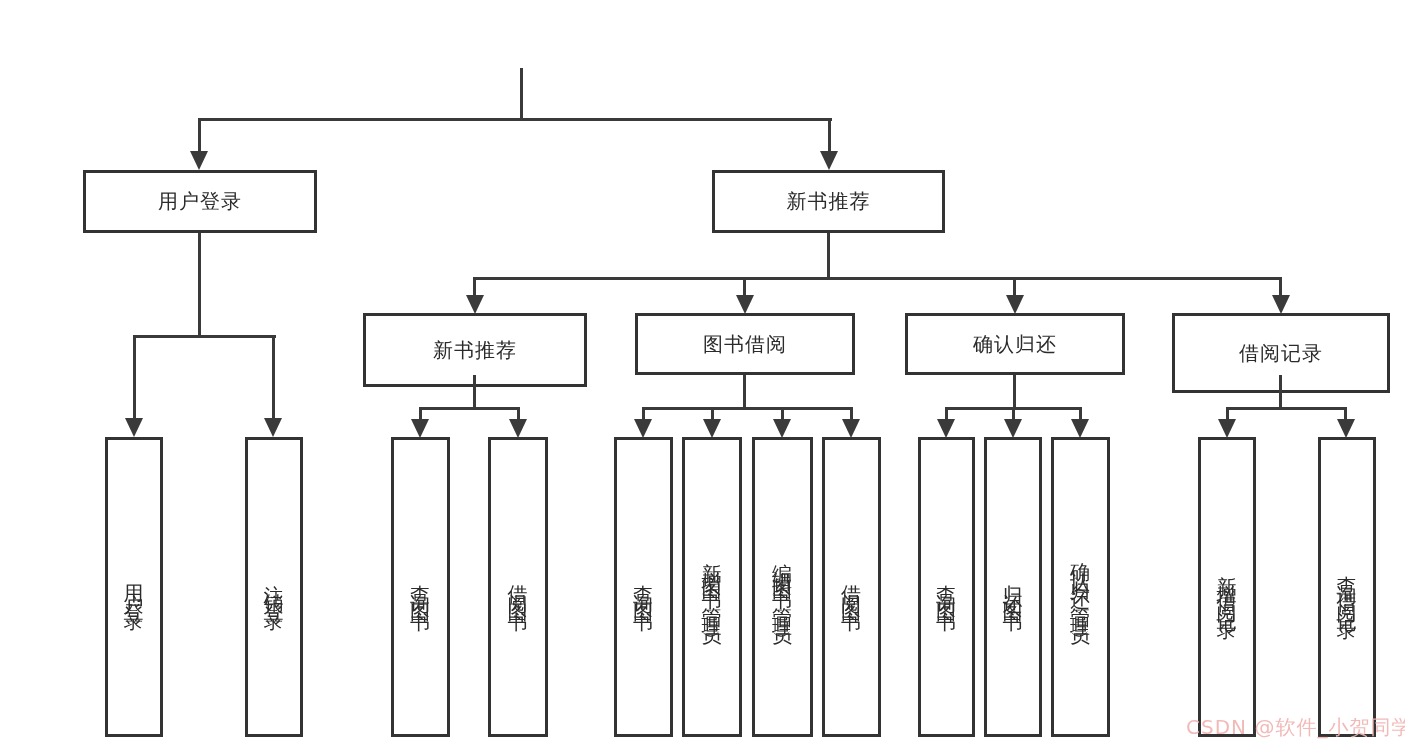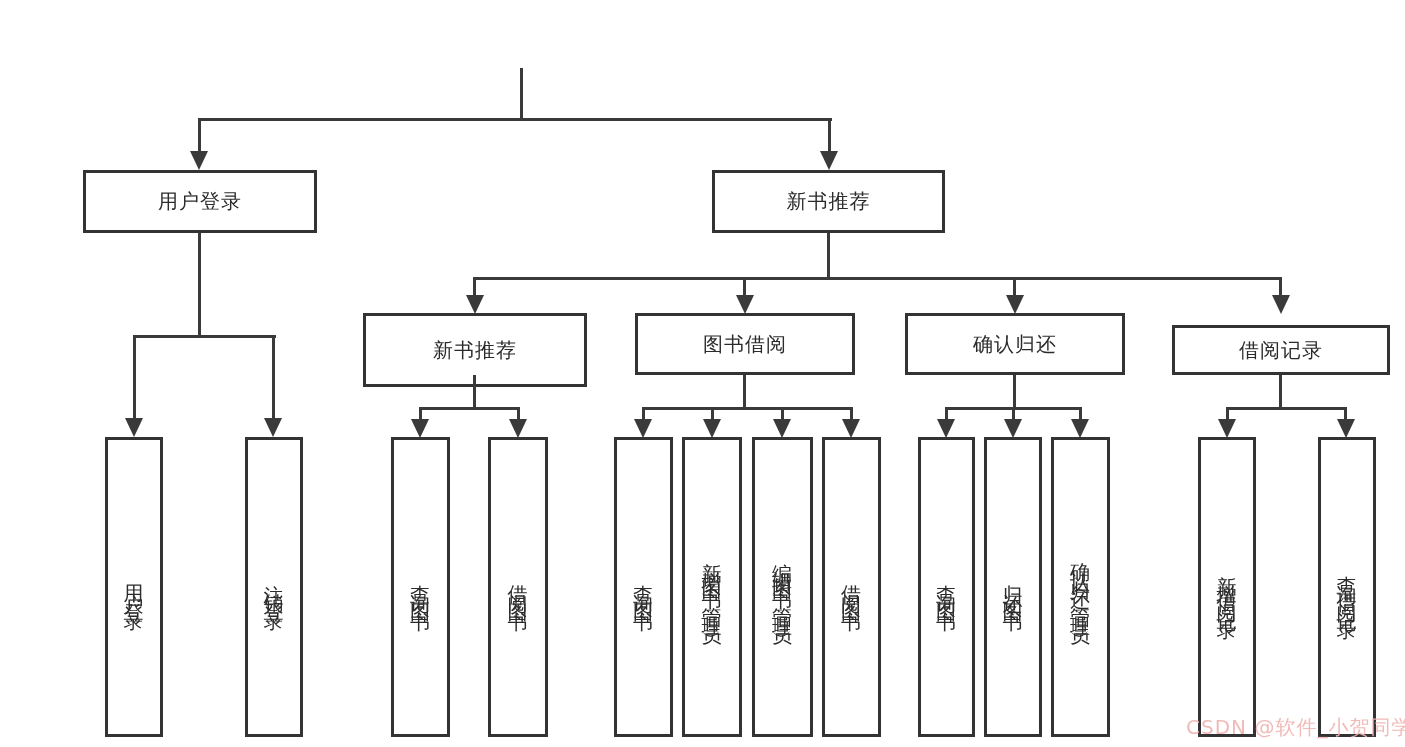--- a/index.html
+++ b/index.html
@@ -93,21 +93,21 @@
 
   <div class="box" style="left:363px;top:313px;width:224px;height:74px;">
     <span>新书推荐</span>
   </div>
   <div class="box" style="left:635px;top:313px;width:220px;height:62px;">
     <span>图书借阅</span>
   </div>
   <div class="box" style="left:905px;top:313px;width:220px;height:62px;">
     <span>确认归还</span>
   </div>
-  <div class="box" style="left:1172px;top:325px;width:218px;height:50px;">
+  <div class="box" style="left:1172px;top:313px;width:218px;height:80px;">
     <span>借阅记录</span>
   </div>
 
   <div class="vline" style="left:473px;top:375px;height:34px;"></div>
   <div class="hline" style="left:419px;top:407px;width:101px;"></div>
   <div class="vline" style="left:419px;top:408px;height:12px;"></div>
   <div class="tri" style="left:411px;top:419px;"></div>
   <div class="vline" style="left:517px;top:408px;height:12px;"></div>
   <div class="tri" style="left:509px;top:419px;"></div>
 

